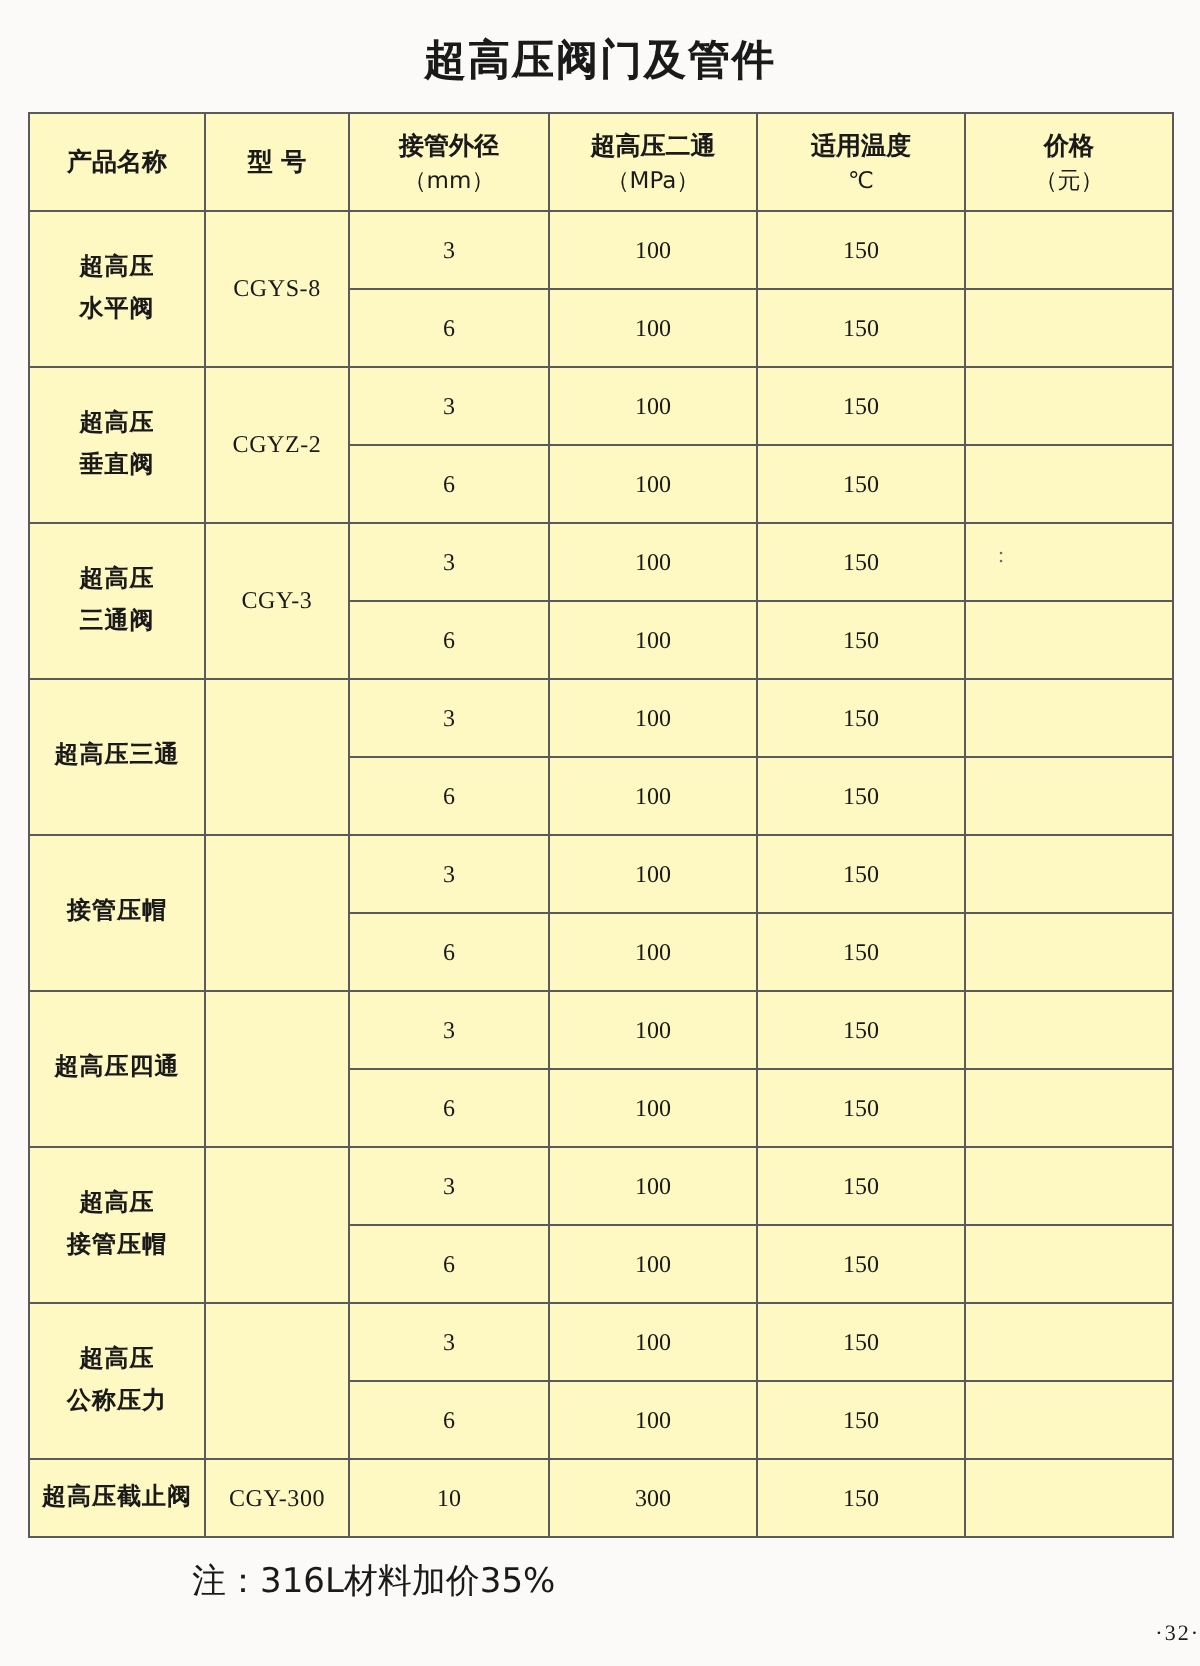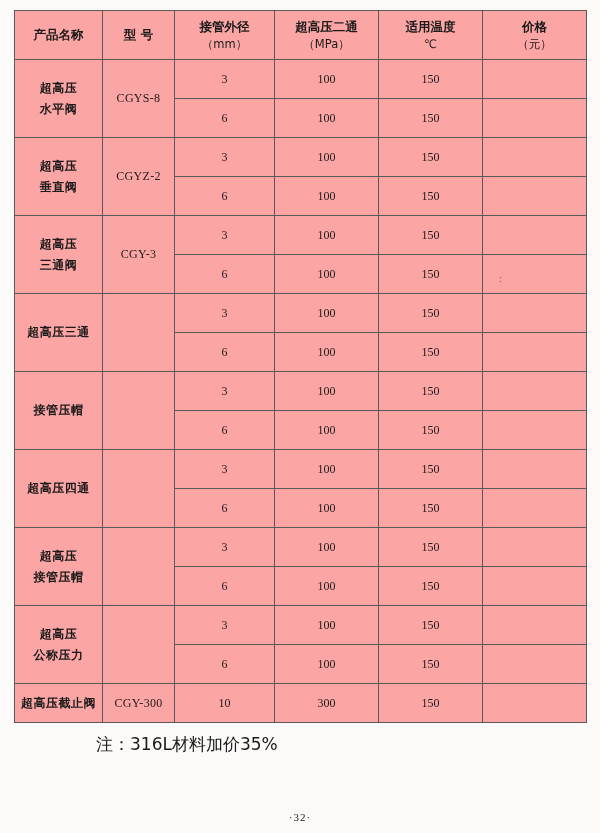--- a/index.html
+++ b/index.html
@@ -28,21 +28,21 @@
     font-weight: bold;
     letter-spacing: 1px;
     margin: 6px 0 12px 0;
     font-family: "DejaVu Sans", "Liberation Sans", sans-serif;
   }
   table.spec {
     border-collapse: collapse;
     width: 572px;
     margin: 0 auto;
     table-layout: fixed;
-    background: #fca5a5;
+    background: #fef9c3;
   }
   table.spec th, table.spec td {
     border: 1px solid #5a5a5a;
     text-align: center;
     vertical-align: middle;
     font-size: 12px;
     padding: 0;
   }
   table.spec thead th {
     height: 48px;
@@ -50,21 +50,21 @@
     font-family: "DejaVu Sans", "Liberation Sans", sans-serif;
     font-size: 12.5px;
     line-height: 1.45;
   }
   .hdr-sub {
     display: block;
     font-size: 11.5px;
     font-weight: normal;
   }
   td.namecell {
-    font-family: Liberation Serif, serif;
+    font-family: Liberation Mono, monospace;
     font-weight: bold;
     font-size: 12px;
     line-height: 1.7;
     letter-spacing: 0.5px;
   }
   td.modelcell {
     font-family: "Liberation Serif", serif;
     font-size: 13px;
     letter-spacing: 0.3px;
   }
@@ -86,38 +86,39 @@
   .note {
     margin: 10px 0 0 82px;
     font-size: 17px;
     font-family: "DejaVu Sans", "Liberation Sans", sans-serif;
   }
   .folio {
     position: absolute;
     bottom: 10px;
     left: 0;
     right: 0;
-    text-align: center;
+    text-align: right;
     font-size: 11px;
     font-family: "Liberation Serif", serif;
     letter-spacing: 1px;
   }
   .dot-mark {
     position: absolute;
     left: 499px;
     top: 272px;
     font-size: 11px;
     color: #6b6b6b;
   }
 </style>
 </head>
 <body>
 
 <div class="page">
 
+  <div class="doc-title">超高压阀门及管件</div>
 
   <table class="spec">
     <colgroup>
       <col class="col-name">
         <col class="col-model">
         <col class="col-od">
       <col class="col-press">
         <col class="col-temp">
         <col class="col-price">
     </colgroup>

